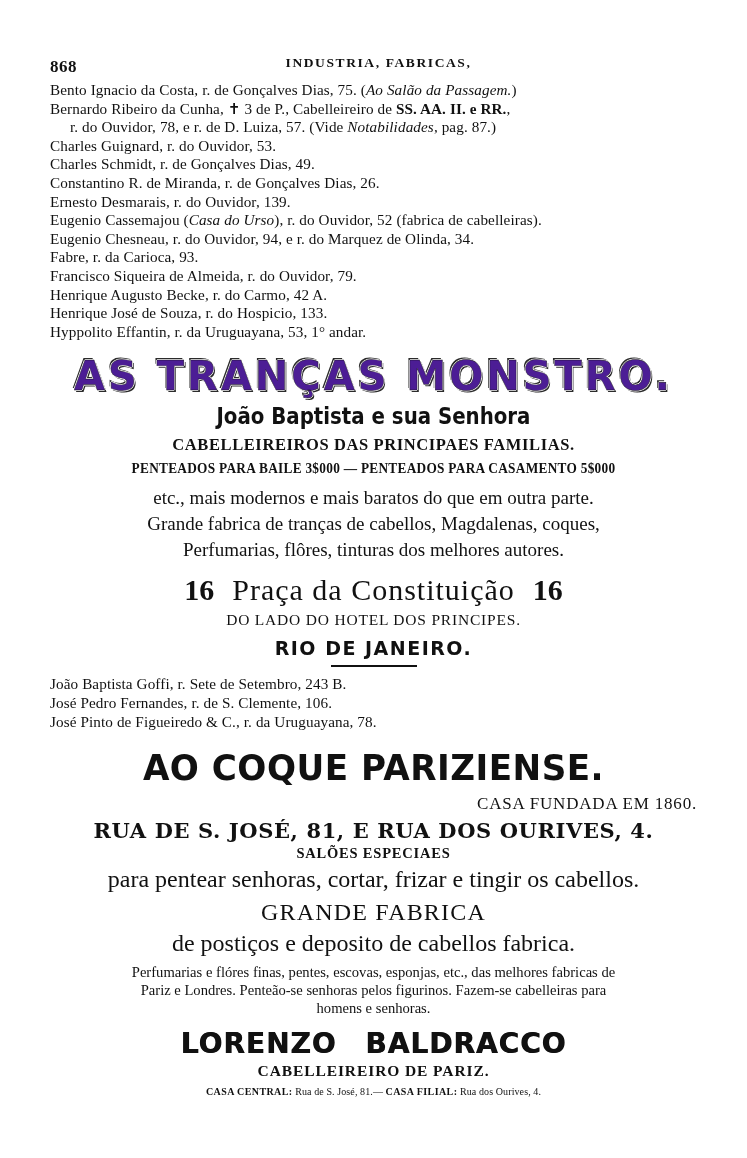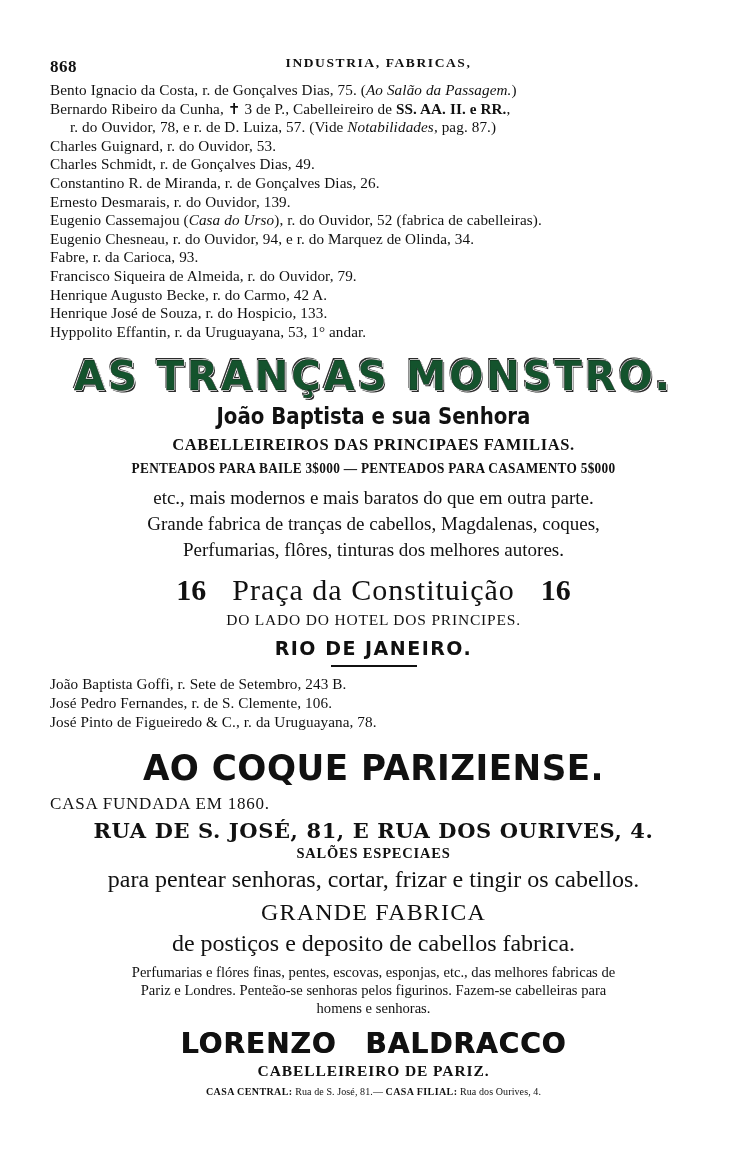--- a/index.html
+++ b/index.html
@@ -73,21 +73,21 @@
 
   
   .ad { margin-top: 2px; }
   .ad1-title {
     text-align: center;
     font-family: "DejaVu Sans", sans-serif;
     font-weight: bold;
     font-size: 40px;
     letter-spacing: 3px;
     margin: 12px 0 4px 0;
-    color: #14532d;
+    color: #4c1d95;
     -webkit-text-stroke: 0.4px #111;
     text-shadow:
        1px 0 0 #fff,
       -1px 0 0 #fff,
        0 1px 0 #fff,
        0 -1px 0 #fff,
        1.6px 1.6px 0 #2b2b2b,
       -1.6px -1.6px 0 #2b2b2b;
   }
   .ad1-sub {
@@ -120,21 +120,21 @@
     text-align: center;
     font-family: "Liberation Serif", serif;
     font-size: 19px;
     line-height: 26px;
     margin: 4px 10px 8px 10px;
   }
   .ad1-addr {
     display: flex;
     align-items: baseline;
     justify-content: center;
-    gap: 26px;
+    gap: 18px;
     margin: 10px 0 4px 0;
     font-family: "Liberation Serif", serif;
   }
   .ad1-addr .num {
     font-size: 30px;
     font-weight: bold;
   }
   .ad1-addr .street {
     font-size: 30px;
     letter-spacing: 1px;
@@ -165,21 +165,21 @@
   .ad2-title {
     text-align: center;
     font-family: "DejaVu Sans", sans-serif;
     font-weight: bold;
     font-size: 36px;
     letter-spacing: 0.5px;
     margin: 16px 0 6px 0;
     transform: scaleX(0.95);
   }
   .ad2-founded {
-    text-align: left;
+    text-align: right;
     font-family: "Liberation Serif", serif;
     font-size: 17px;
     letter-spacing: 0.8px;
     margin: 4px 0 4px 0;
   }
   .ad2-street {
     text-align: center;
     font-family: "DejaVu Serif", serif;
     font-weight: bold;
     font-size: 21px;

